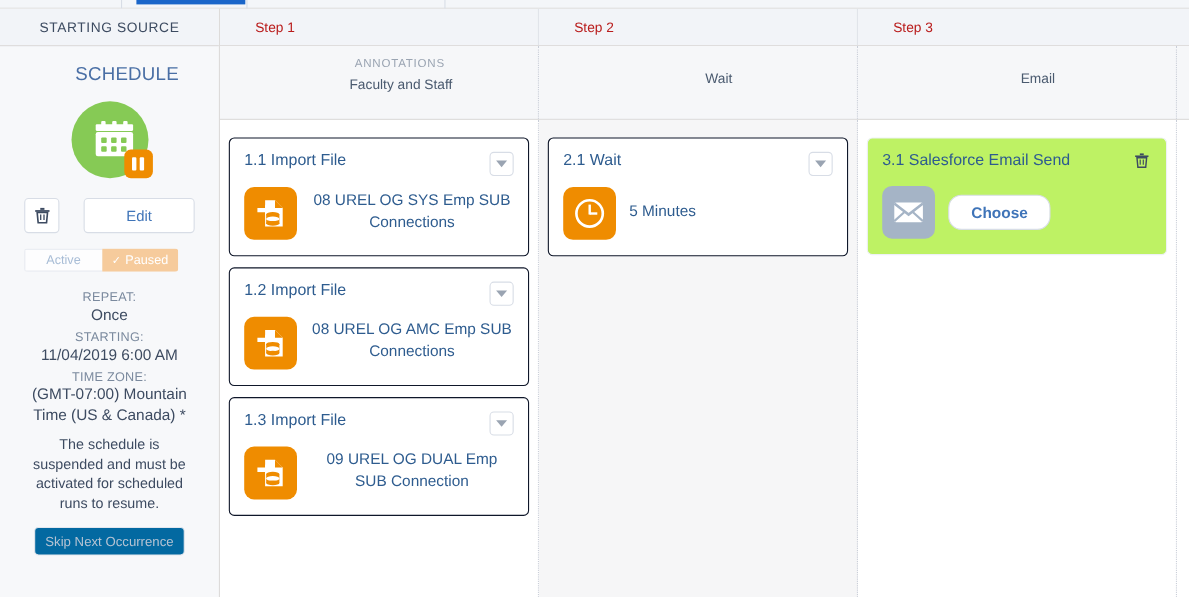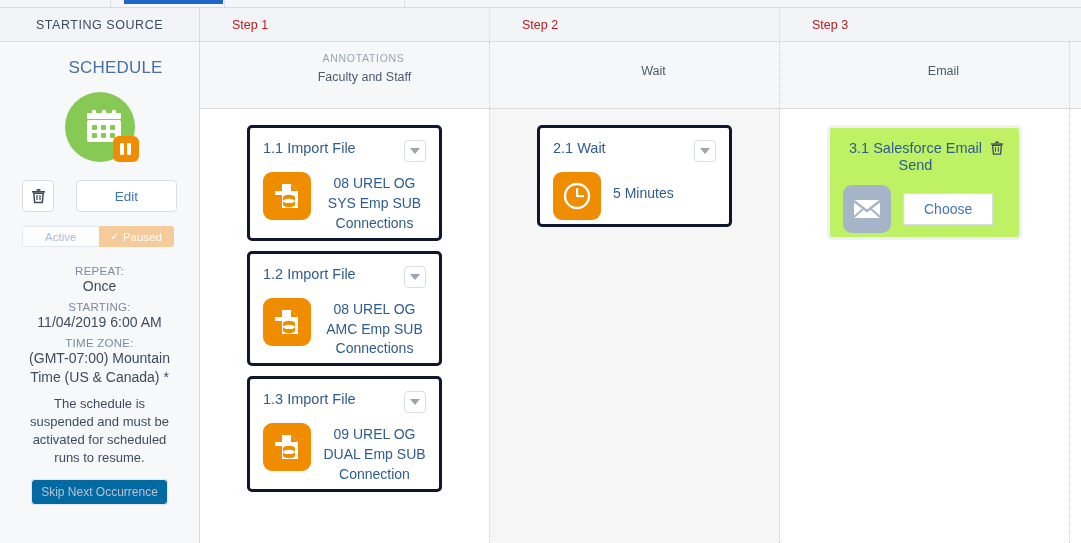--- a/index.html
+++ b/index.html
@@ -89,21 +89,21 @@
     border-radius: 4px; display: flex; align-items: center; justify-content: center;
     cursor: pointer;
   }
   .edit-btn {
     flex: 1; height: 32px; background: #fff; border: 1px solid #d8dde6; border-radius: 4px;
     color: #3f74b8; font-size: 13.5px; display: flex; align-items: center; justify-content: center;
     cursor: pointer;
   }
 
   
-  .toggle { display: flex; width: 152px; height: 21px; border-radius: 3px; overflow: hidden; margin-bottom: 18px; }
+  .toggle { display: flex; width: 140px; height: 21px; border-radius: 3px; overflow: hidden; margin-bottom: 18px; }
   .toggle .seg {
     flex: 1; display: flex; align-items: center; justify-content: center; gap: 4px;
     font-size: 11.5px; cursor: pointer;
   }
   .toggle .seg.inactive { background: #fdfdfe; border: 1px solid #e3e7ee; border-right: none; color: #a8bdd6; }
   .toggle .seg.active { background: #f6cb9c; color: #ffffff; }
   .toggle .seg.active .chk { font-size: 10px; }
 
   
   .meta-label { font-size: 11.5px; color: #7b8a9e; letter-spacing: .25px; margin-top: 2px; }
@@ -137,42 +137,42 @@
   .cols { display: flex; height: 434px; }
   .col {
     width: 290px; border-right: 1px dotted #c9ced8;
     padding: 16px 0 0 0; display: flex; flex-direction: column; align-items: center; gap: 10px;
   }
   .col.tinted { background: #f6f6f7; }
   .col:last-child { border-right: 1px dotted #c9ced8; }
 
   
   .card {
-    position: relative; width: 195px; border: 3px solid #0f172a; border-radius: 5px;
-    background: #fff; padding: 12px 13px 4px 13px; cursor: pointer;
+    position: relative; width: 273px; border: 1px solid #0f172a; border-radius: 5px;
+    background: #fff; padding: 12px 13px 14px 13px; cursor: pointer;
   }
   .card.ghost { background: #bef264; border-color: #eef1f6; }
   .card-head { display: flex; align-items: flex-start; justify-content: space-between; margin-bottom: 10px; }
   .card-title { font-size: 14.5px; color: #2e5c8f; line-height: 1.2; }
   .caret-btn {
     width: 22px; height: 22px; border: 1px solid #d8dde6; border-radius: 4px; background: #fff;
     display: flex; align-items: center; justify-content: center; cursor: pointer; flex: none;
   }
   .caret { width: 0; height: 0; border-left: 5px solid transparent; border-right: 5px solid transparent; border-top: 6px solid #9aa4b2; }
   .trash-btn { background: none; border: none; cursor: pointer; flex: none; padding: 0 2px; }
 
   .card-body { display: flex; align-items: flex-start; gap: 12px; }
   .app-icon { width: 48px; height: 48px; border-radius: 9px; flex: none; display: flex; align-items: center; justify-content: center; }
   .app-icon.orange { background: #ef8c00; }
   .app-icon.gray { background: #a5b4c6; }
   .card-sub { font-size: 14px; color: #2e5c8f; line-height: 1.42; padding-top: 2px; }
   .card-sub.center { padding-top: 12px; }
   .choose-btn {
-    margin-top: 8px; padding: 7px 20px; background: #fff; border: 1px solid #d8dde6; border-radius: 0;
-    color: #3f74b8; font-size: 14px; cursor: pointer;
+    margin-top: 8px; padding: 7px 20px; background: #fff; border: 1px solid #d8dde6; border-radius: 12px;
+    color: #3f74b8; font-size: 14px; cursor: pointer; font-weight: bold;
   }
 </style>
 </head>
 <body>
 
 <div id="app">
 
   <div class="tabstrip">
     <div class="tab tab-1"></div>
     <div class="tab tab-2"></div>

